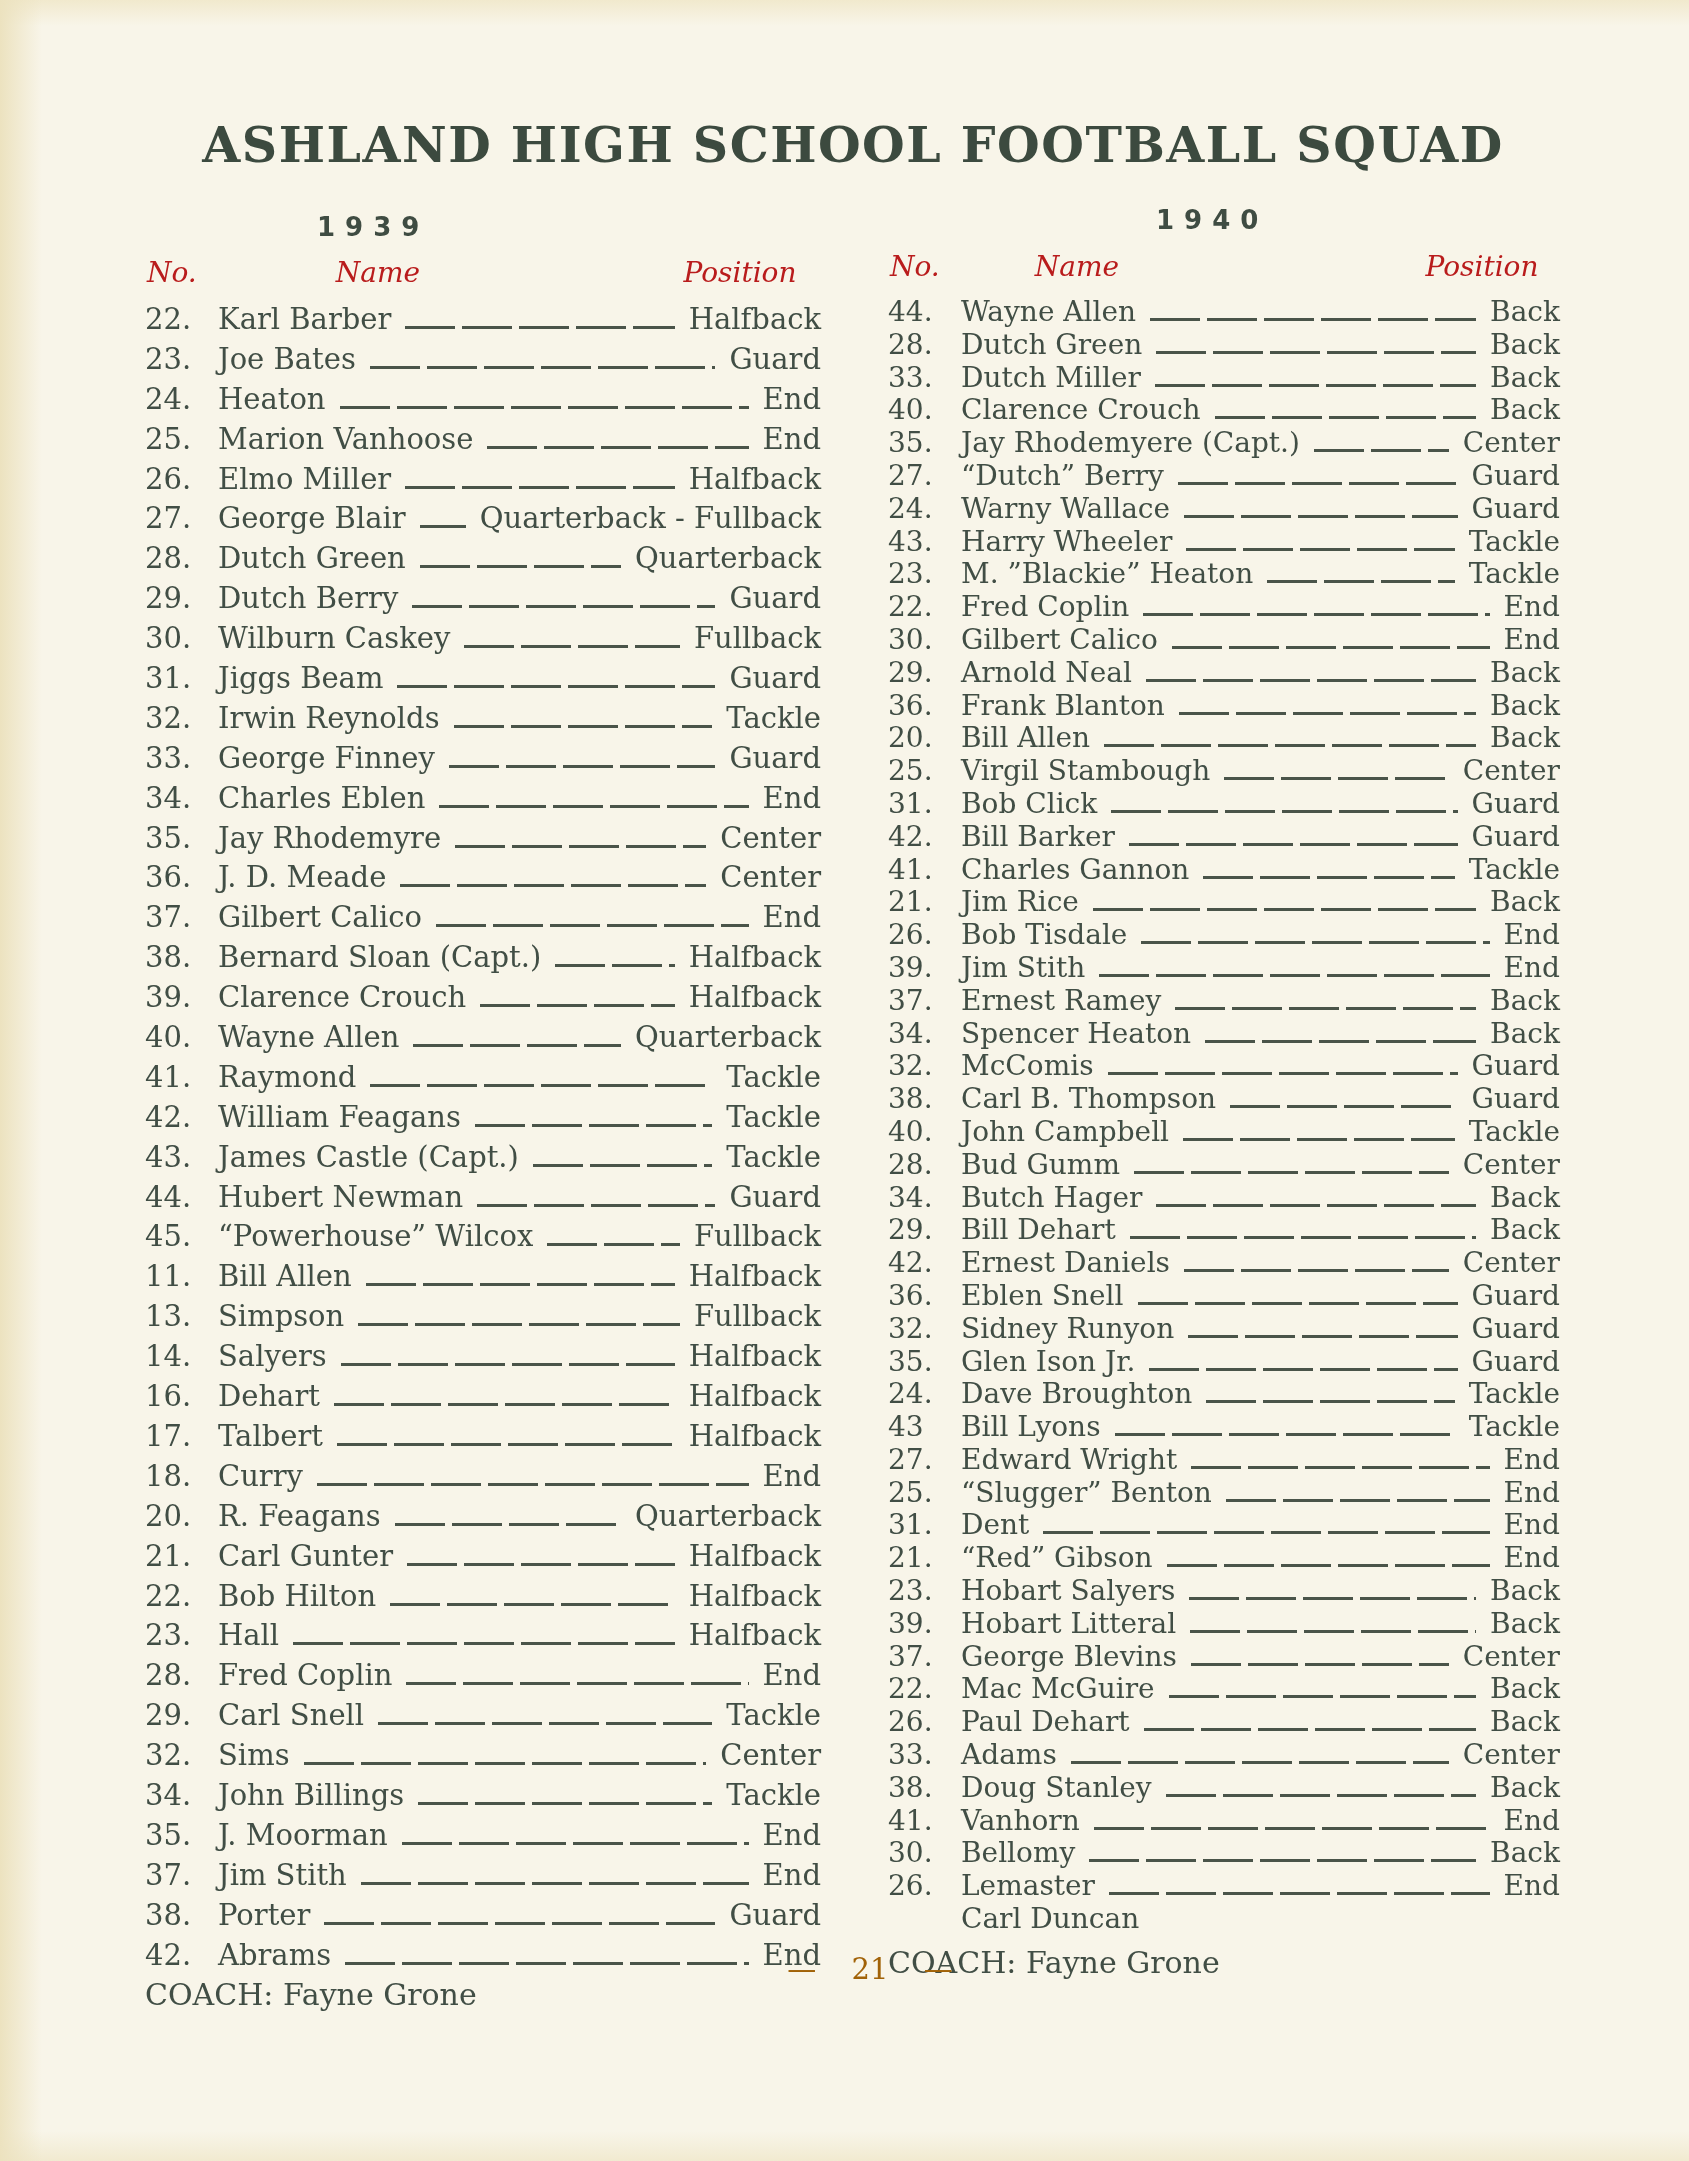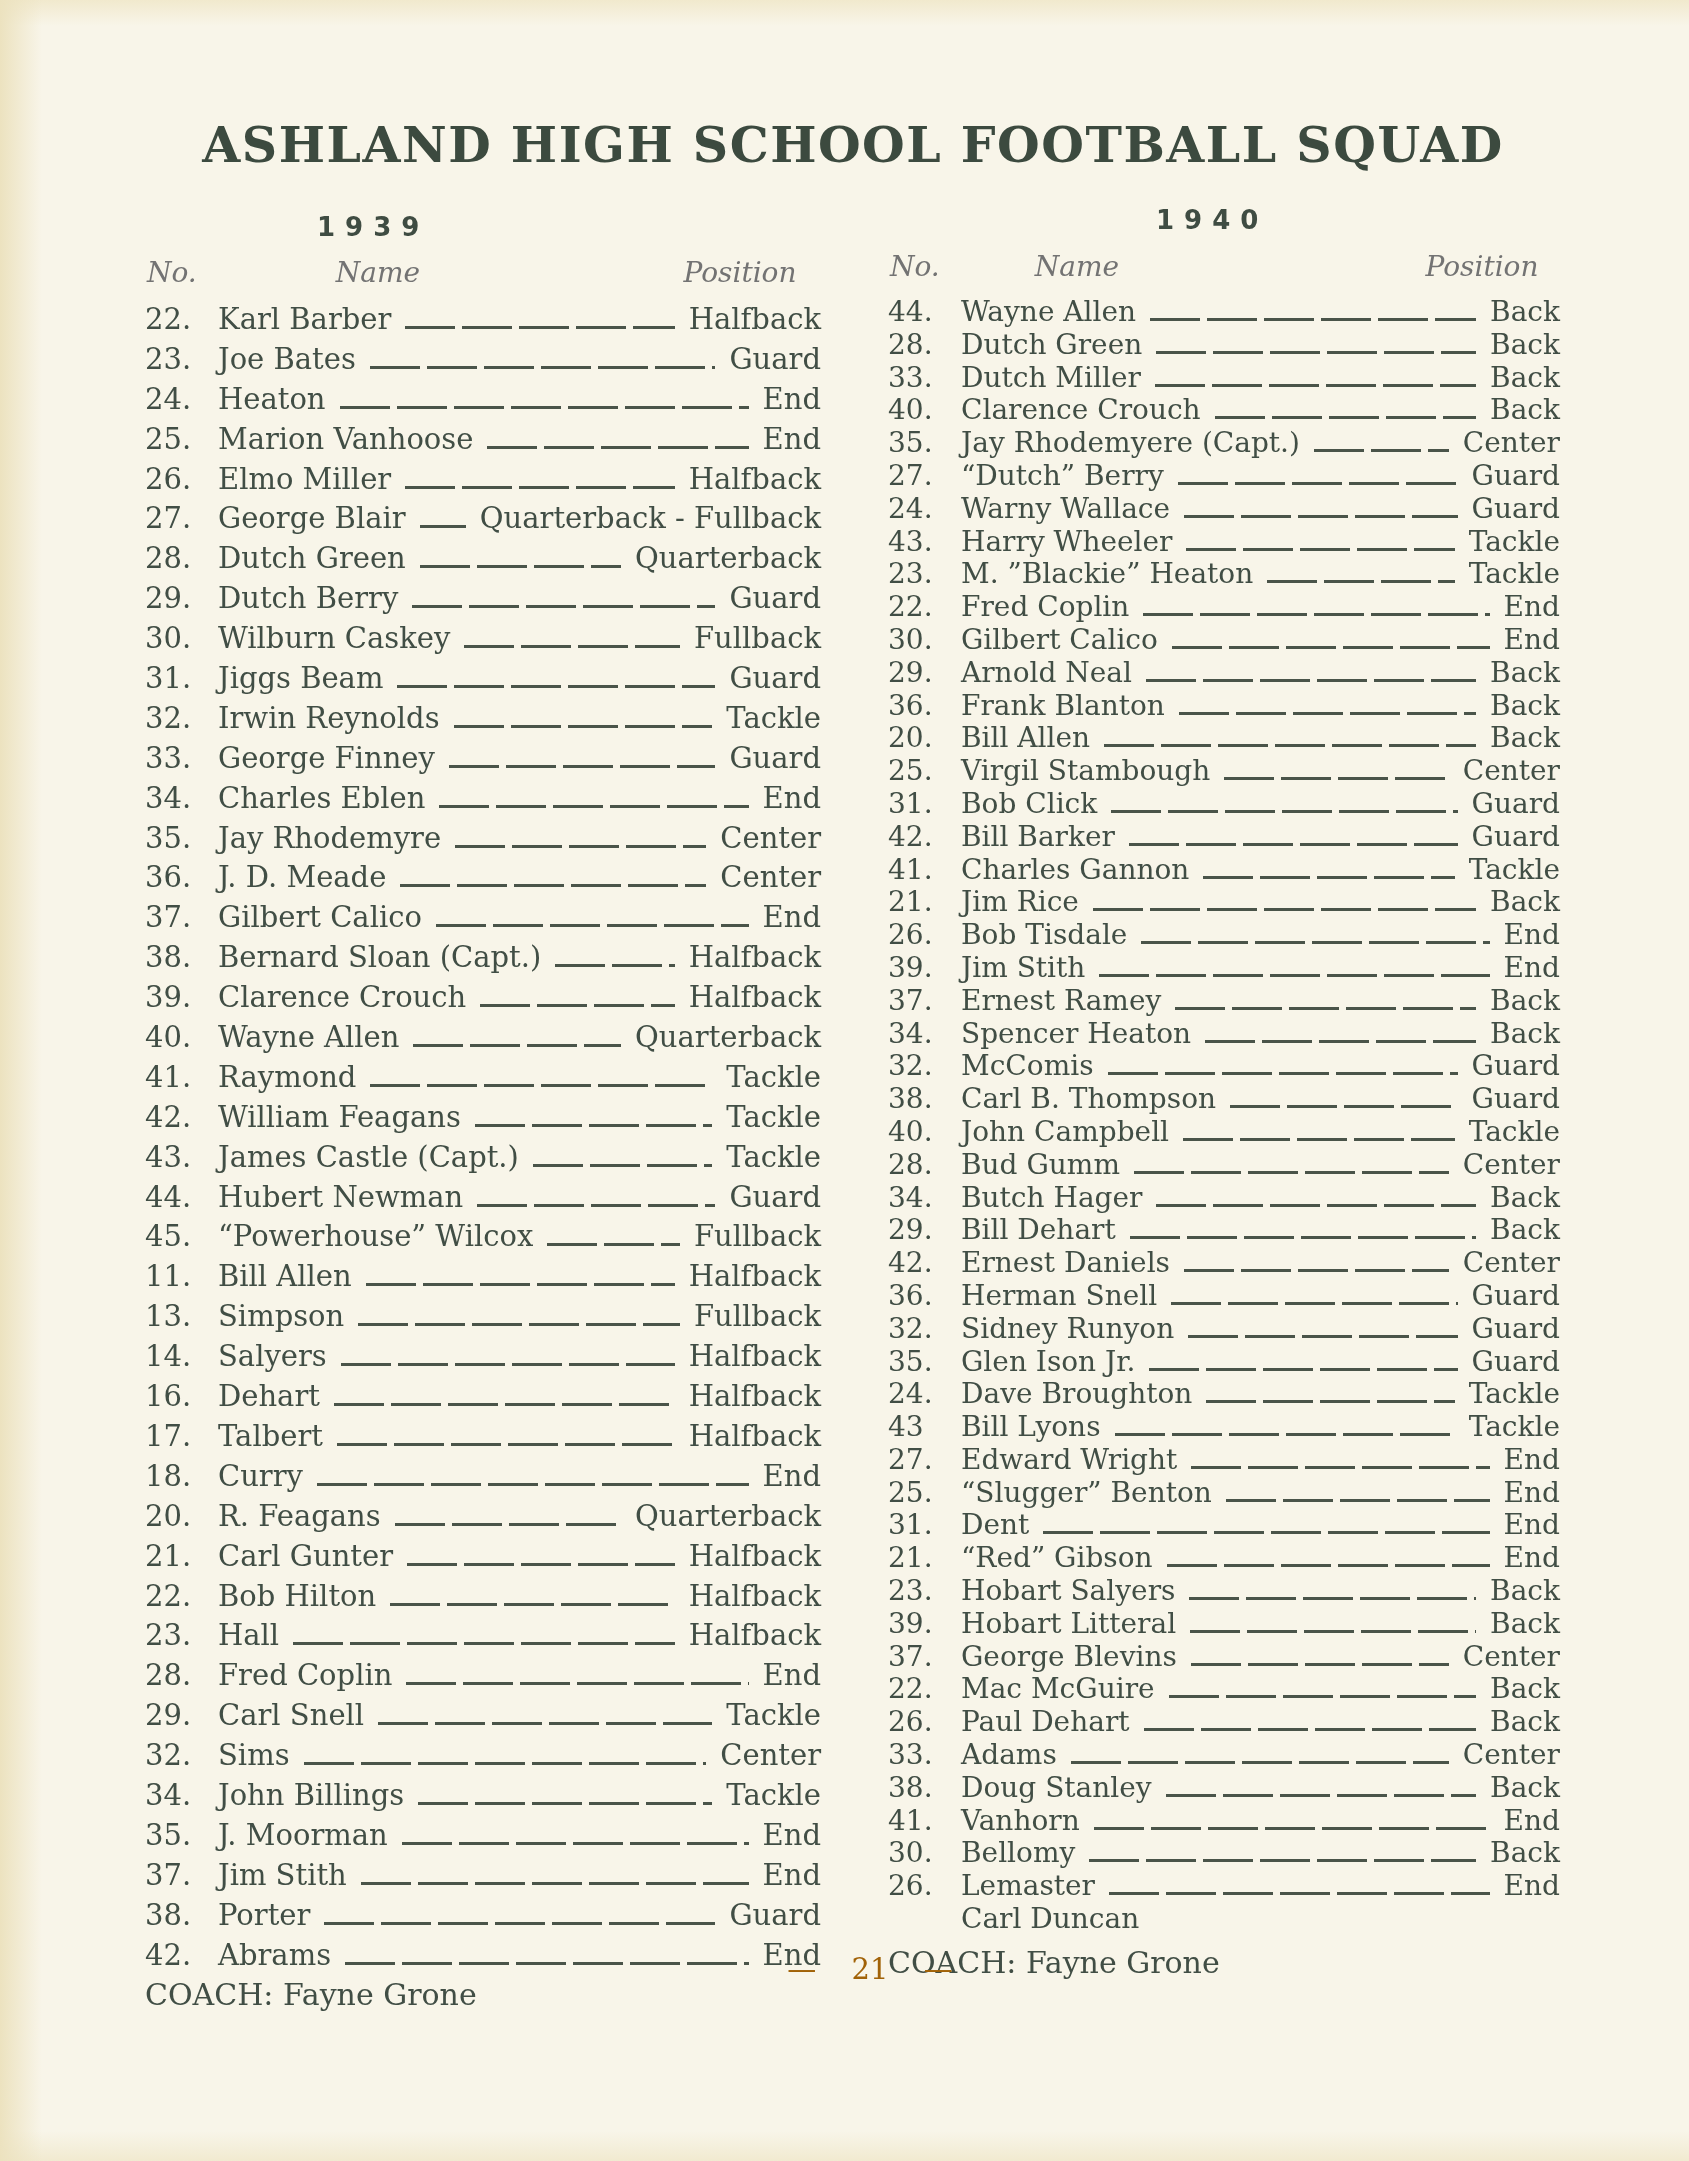--- a/index.html
+++ b/index.html
@@ -28,21 +28,21 @@
 
   .year {
     position:absolute;
     font-family:"DejaVu Sans", sans-serif;
     font-weight:bold; font-size:26px; letter-spacing:10px;
     color:#3f4c42;
   }
   .col-left  .year { top:212px; left:172px; }
   .col-right .year { top:205px; left:268px; }
 
-  .hdr { position:absolute; font-style:italic; font-size:28px; color:#737373; }
+  .hdr { position:absolute; font-style:italic; font-size:28px; color:#b91c1c; }
   .col-left  .hdr-no   { top:256px; left:2px; }
   .col-left  .hdr-name { top:256px; left:233px; transform:translateX(-50%); }
   .col-left  .hdr-pos  { top:256px; left:595px; transform:translateX(-50%); }
   .col-right .hdr-no   { top:250px; left:2px; }
   .col-right .hdr-name { top:250px; left:189px; transform:translateX(-50%); }
   .col-right .hdr-pos  { top:250px; left:594px; transform:translateX(-50%); }
 
   .rows { position:absolute; left:0; right:0; }
   .col-left  .rows { top:300px; }
   .col-right .rows { top:296px; }
@@ -521,21 +521,21 @@
         <span class="pos">Back</span>
       </div>
       <div class="row">
         <span class="num">42.</span>
         <span class="name">Ernest Daniels</span>
         <span class="leader"></span>
         <span class="pos">Center</span>
       </div>
       <div class="row">
         <span class="num">36.</span>
-        <span class="name">Herman Snell</span>
+        <span class="name">Eblen Snell</span>
         <span class="leader"></span>
         <span class="pos">Guard</span>
       </div>
       <div class="row">
         <span class="num">32.</span>
         <span class="name">Sidney Runyon</span>
         <span class="leader"></span>
         <span class="pos">Guard</span>
       </div>
       <div class="row">

